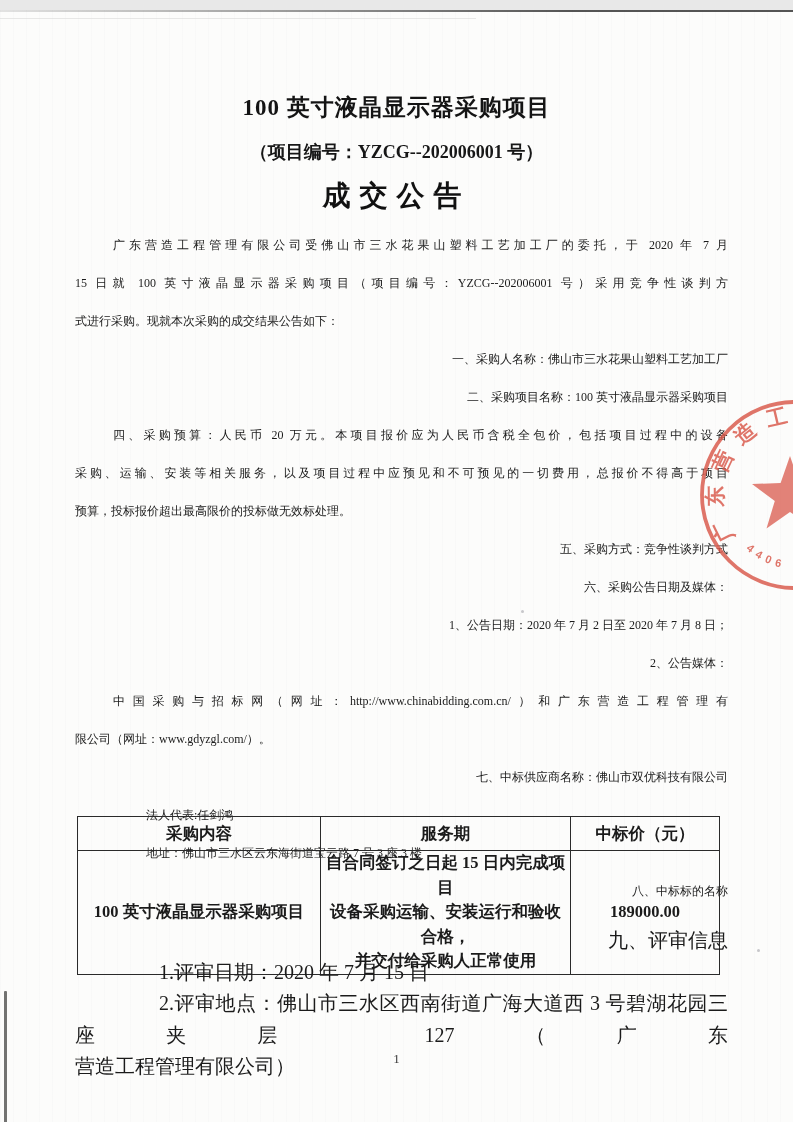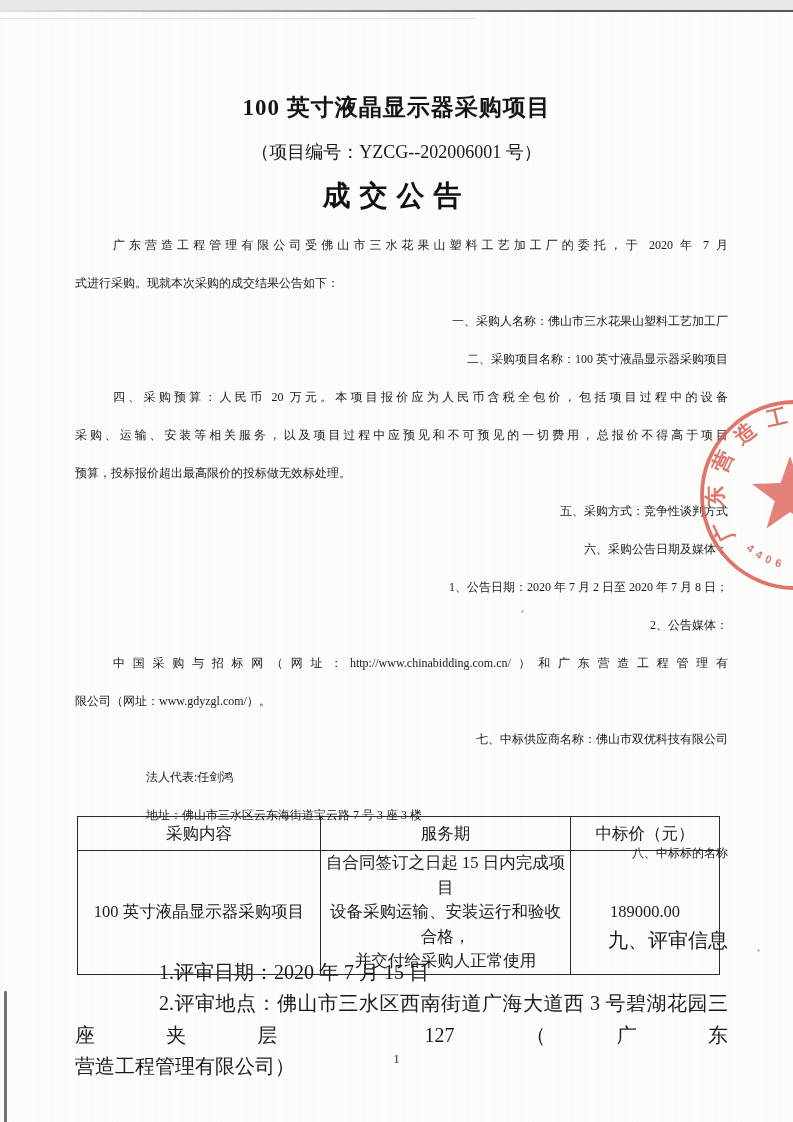--- a/index.html
+++ b/index.html
@@ -19,38 +19,38 @@
   .edge-top-faint{position:absolute;top:8px;left:0;width:60%;height:1px;background:#d9d9d9;opacity:.6;}
   .edge-left-strip{position:absolute;left:4px;top:981px;width:3px;height:141px;background:#4f4f4f;opacity:.8;border-radius:1px;}
   .edge-bottom{position:absolute;left:0;bottom:1px;width:70%;height:2px;
     background:linear-gradient(to right,#6a6a6a,#b9b9b9 55%,rgba(185,185,185,0));opacity:.8;}
   .corner-blob{position:absolute;left:0;bottom:0;width:9px;height:5px;background:#3d3d3d;opacity:.8;}
   .speck{position:absolute;width:3px;height:3px;border-radius:50%;background:#9a9aa2;opacity:.55;}
 
   
   .title-block{position:absolute;left:0;top:82px;width:100%;text-align:center;}
   .doc-title{font-size:23px;font-weight:bold;letter-spacing:1px;color:#141414;}
-  .doc-subtitle{margin-top:17px;font-size:18px;font-weight:normal;color:#171717;}
+  .doc-subtitle{margin-top:17px;font-size:18px;font-weight:bold;color:#171717;}
   .doc-announce{margin-top:13px;font-size:28px;font-weight:bold;letter-spacing:9px;color:#111;}
 
   
   .body-block{position:absolute;left:75px;top:216px;width:653px;font-size:12px;line-height:38px;}
   .closing-block{position:absolute;left:75px;top:915px;width:653px;font-size:20px;line-height:31.5px;}
   .ln{white-space:nowrap;}
   .ind2{padding-left:38px;text-align:right;}
   .ind4{padding-left:71px;}
   .ind5{padding-left:84px;}
   .full{white-space:normal;text-align:justify;text-align-last:justify;}
   .full.ind2{padding-left:0;text-indent:38px;}
 
   
   .award-table{position:absolute;left:77px;top:806px;border-collapse:collapse;table-layout:fixed;
     font-size:16.5px;color:#1b1b1b;}
   .award-table td,.award-table th{border:1.6px solid #2a2a2a;text-align:center;vertical-align:middle;
-    font-weight:normal;padding:0 4px;}
+    font-weight:bold;padding:0 4px;}
   .col-content{width:243px;}
   .col-service{width:250px;}
   .col-price{width:149px;}
   .hdr-row{height:34px;}
   .body-row{height:74px;}
   .svc-line{line-height:24.5px;}
 
   
   .stamp{position:absolute;left:683px;top:382px;width:110px;height:210px;}
 
@@ -72,20 +72,21 @@
   <div class="speck" style="left:757px;top:939px;"></div>
 
   <div class="title-block">
     <div class="doc-title">100 英寸液晶显示器采购项目</div>
     <div class="doc-subtitle">（项目编号：YZCG--202006001 号）</div>
     <div class="doc-announce">成交公告</div>
   </div>
 
   <div class="body-block">
     <div class="ln full ind2">广东营造工程管理有限公司受佛山市三水花果山塑料工艺加工厂的委托，于 2020 年 7 月</div>
+    <div class="ln full">15 日就 100 英寸液晶显示器采购项目（项目编号：YZCG--202006001 号）采用竞争性谈判方</div>
     <div class="ln">式进行采购。现就本次采购的成交结果公告如下：</div>
     <div class="ln ind2">一、采购人名称：佛山市三水花果山塑料工艺加工厂</div>
     <div class="ln ind2">二、采购项目名称：100 英寸液晶显示器采购项目</div>
     <div class="ln full ind2">四、采购预算：人民币 20 万元。本项目报价应为人民币含税全包价，包括项目过程中的设备</div>
     <div class="ln full">采购、运输、安装等相关服务，以及项目过程中应预见和不可预见的一切费用，总报价不得高于项目</div>
     <div class="ln">预算，投标报价超出最高限价的投标做无效标处理。</div>
     <div class="ln ind2">五、采购方式：竞争性谈判方式</div>
     <div class="ln ind2">六、采购公告日期及媒体：</div>
     <div class="ln ind2">1、公告日期：2020 年 7 月 2 日至 2020 年 7 月 8 日；</div>
     <div class="ln ind2">2、公告媒体：</div>

